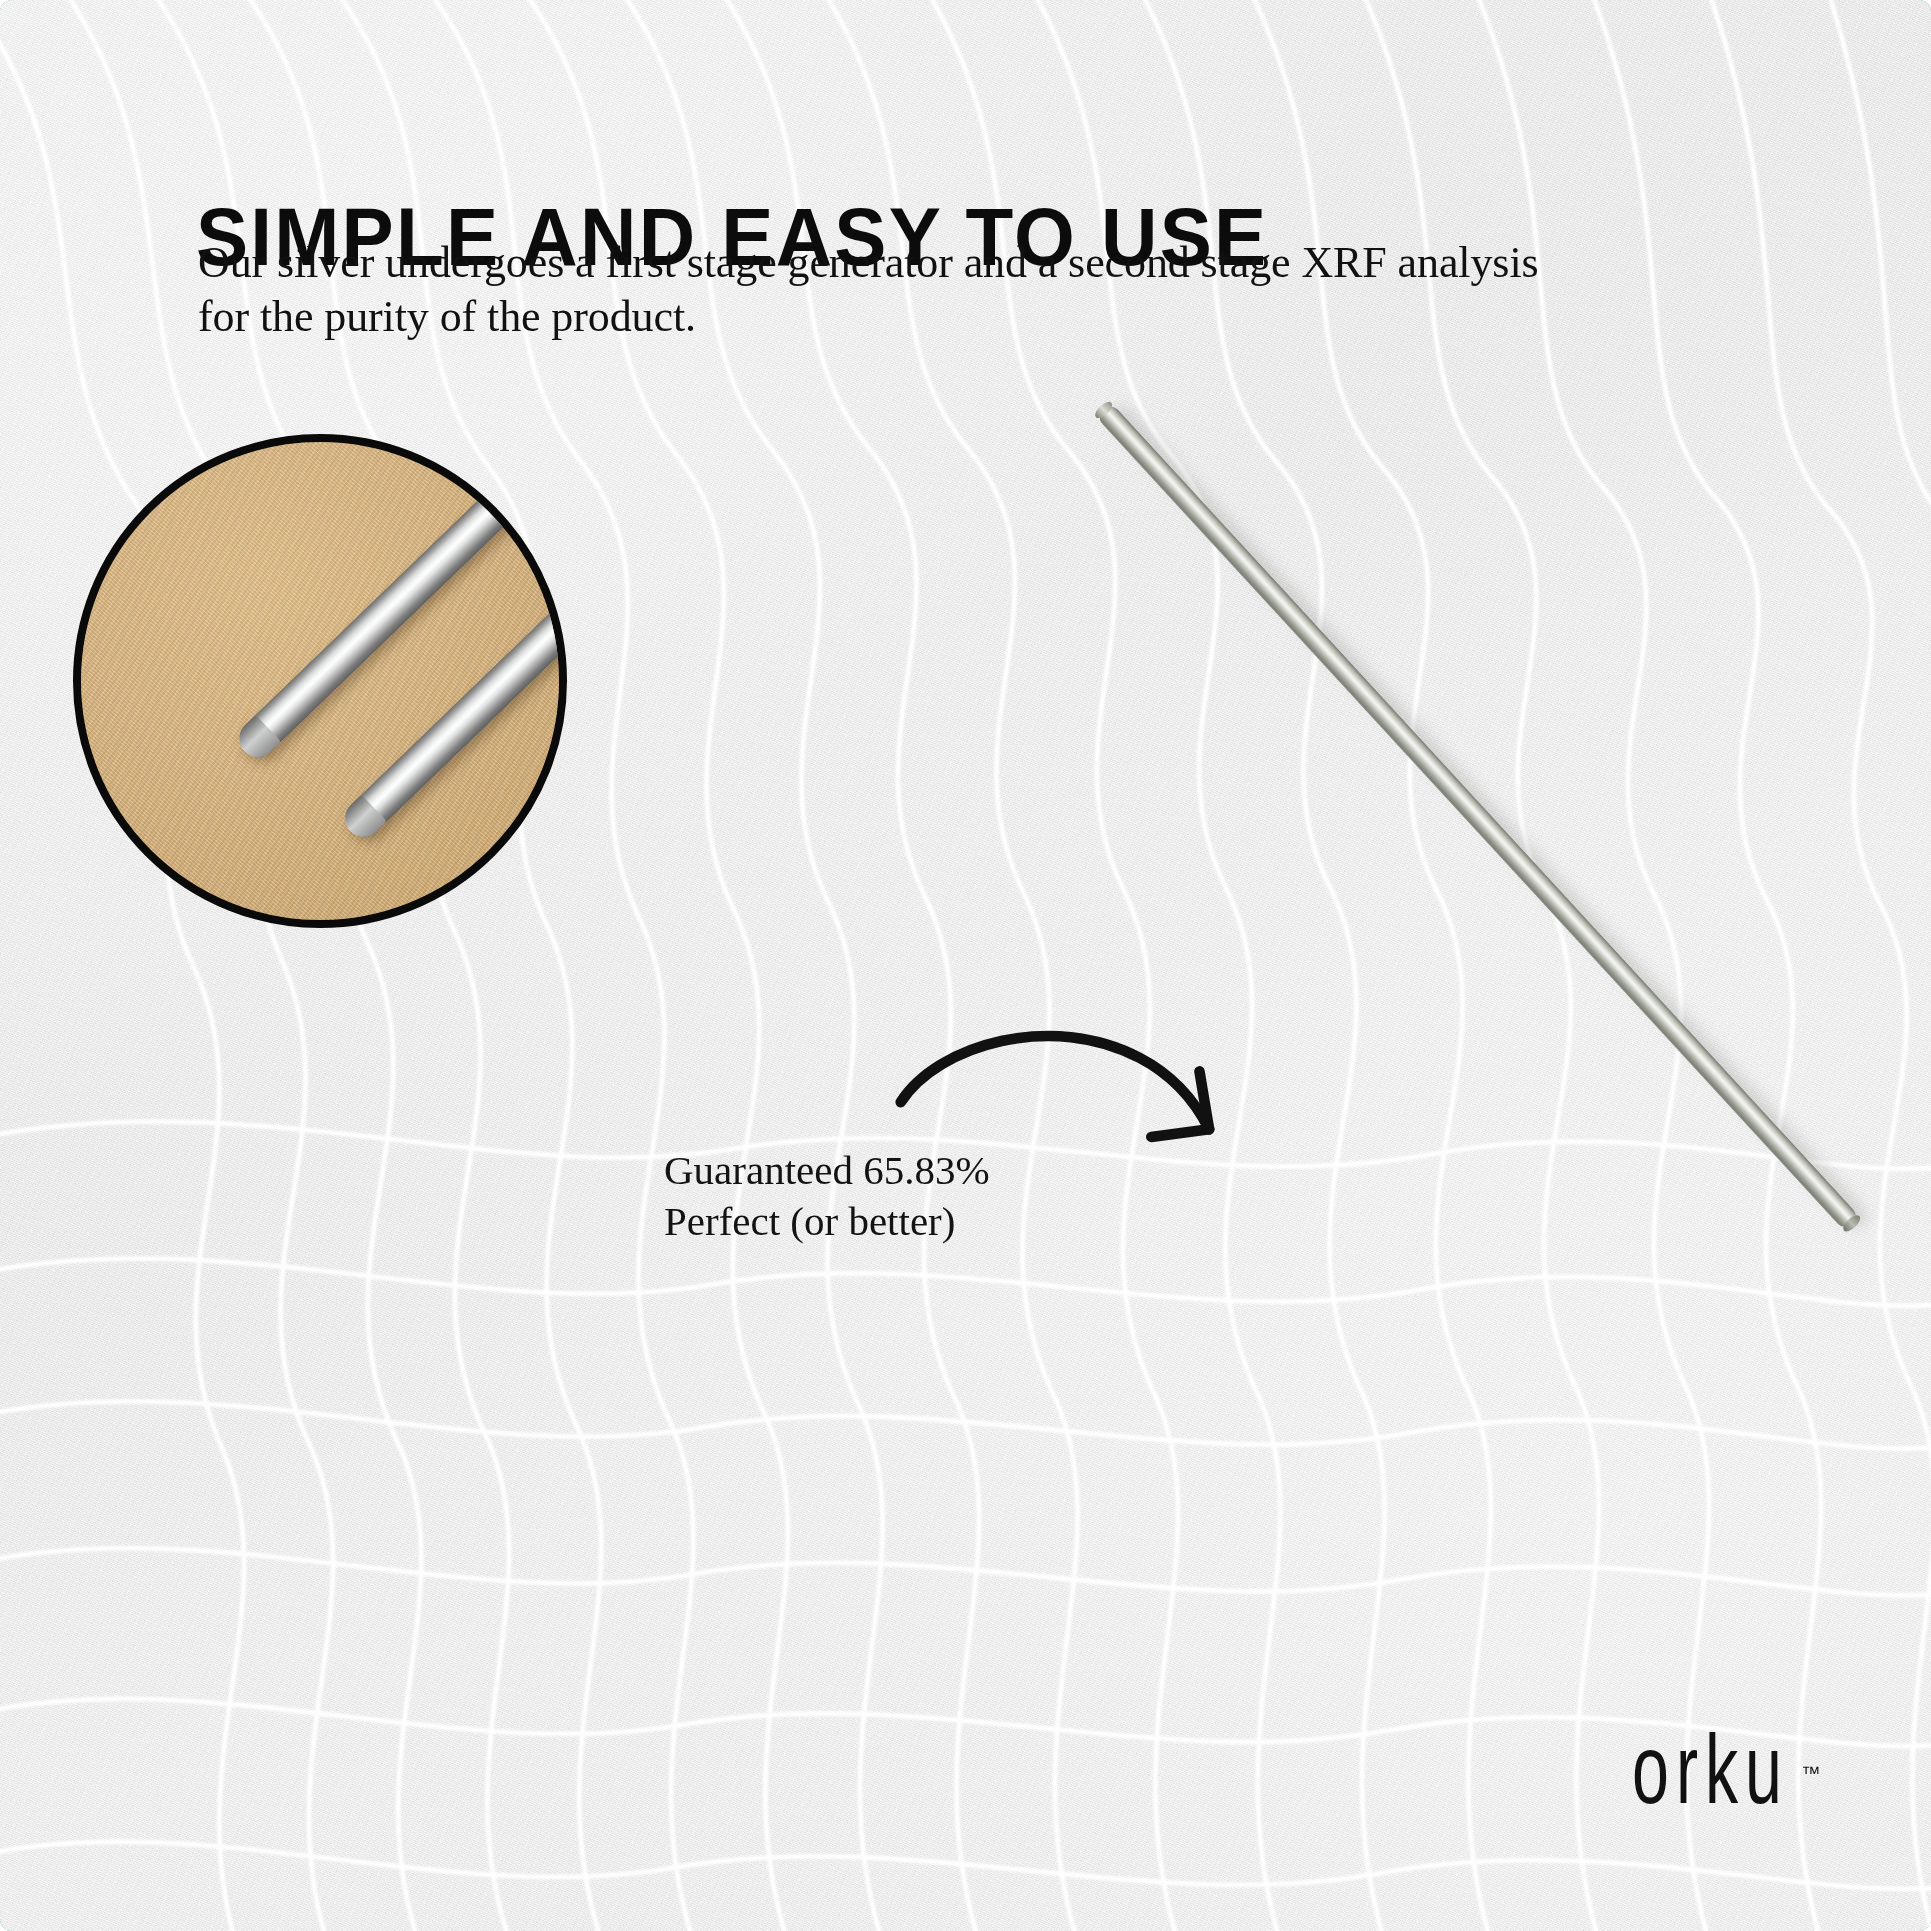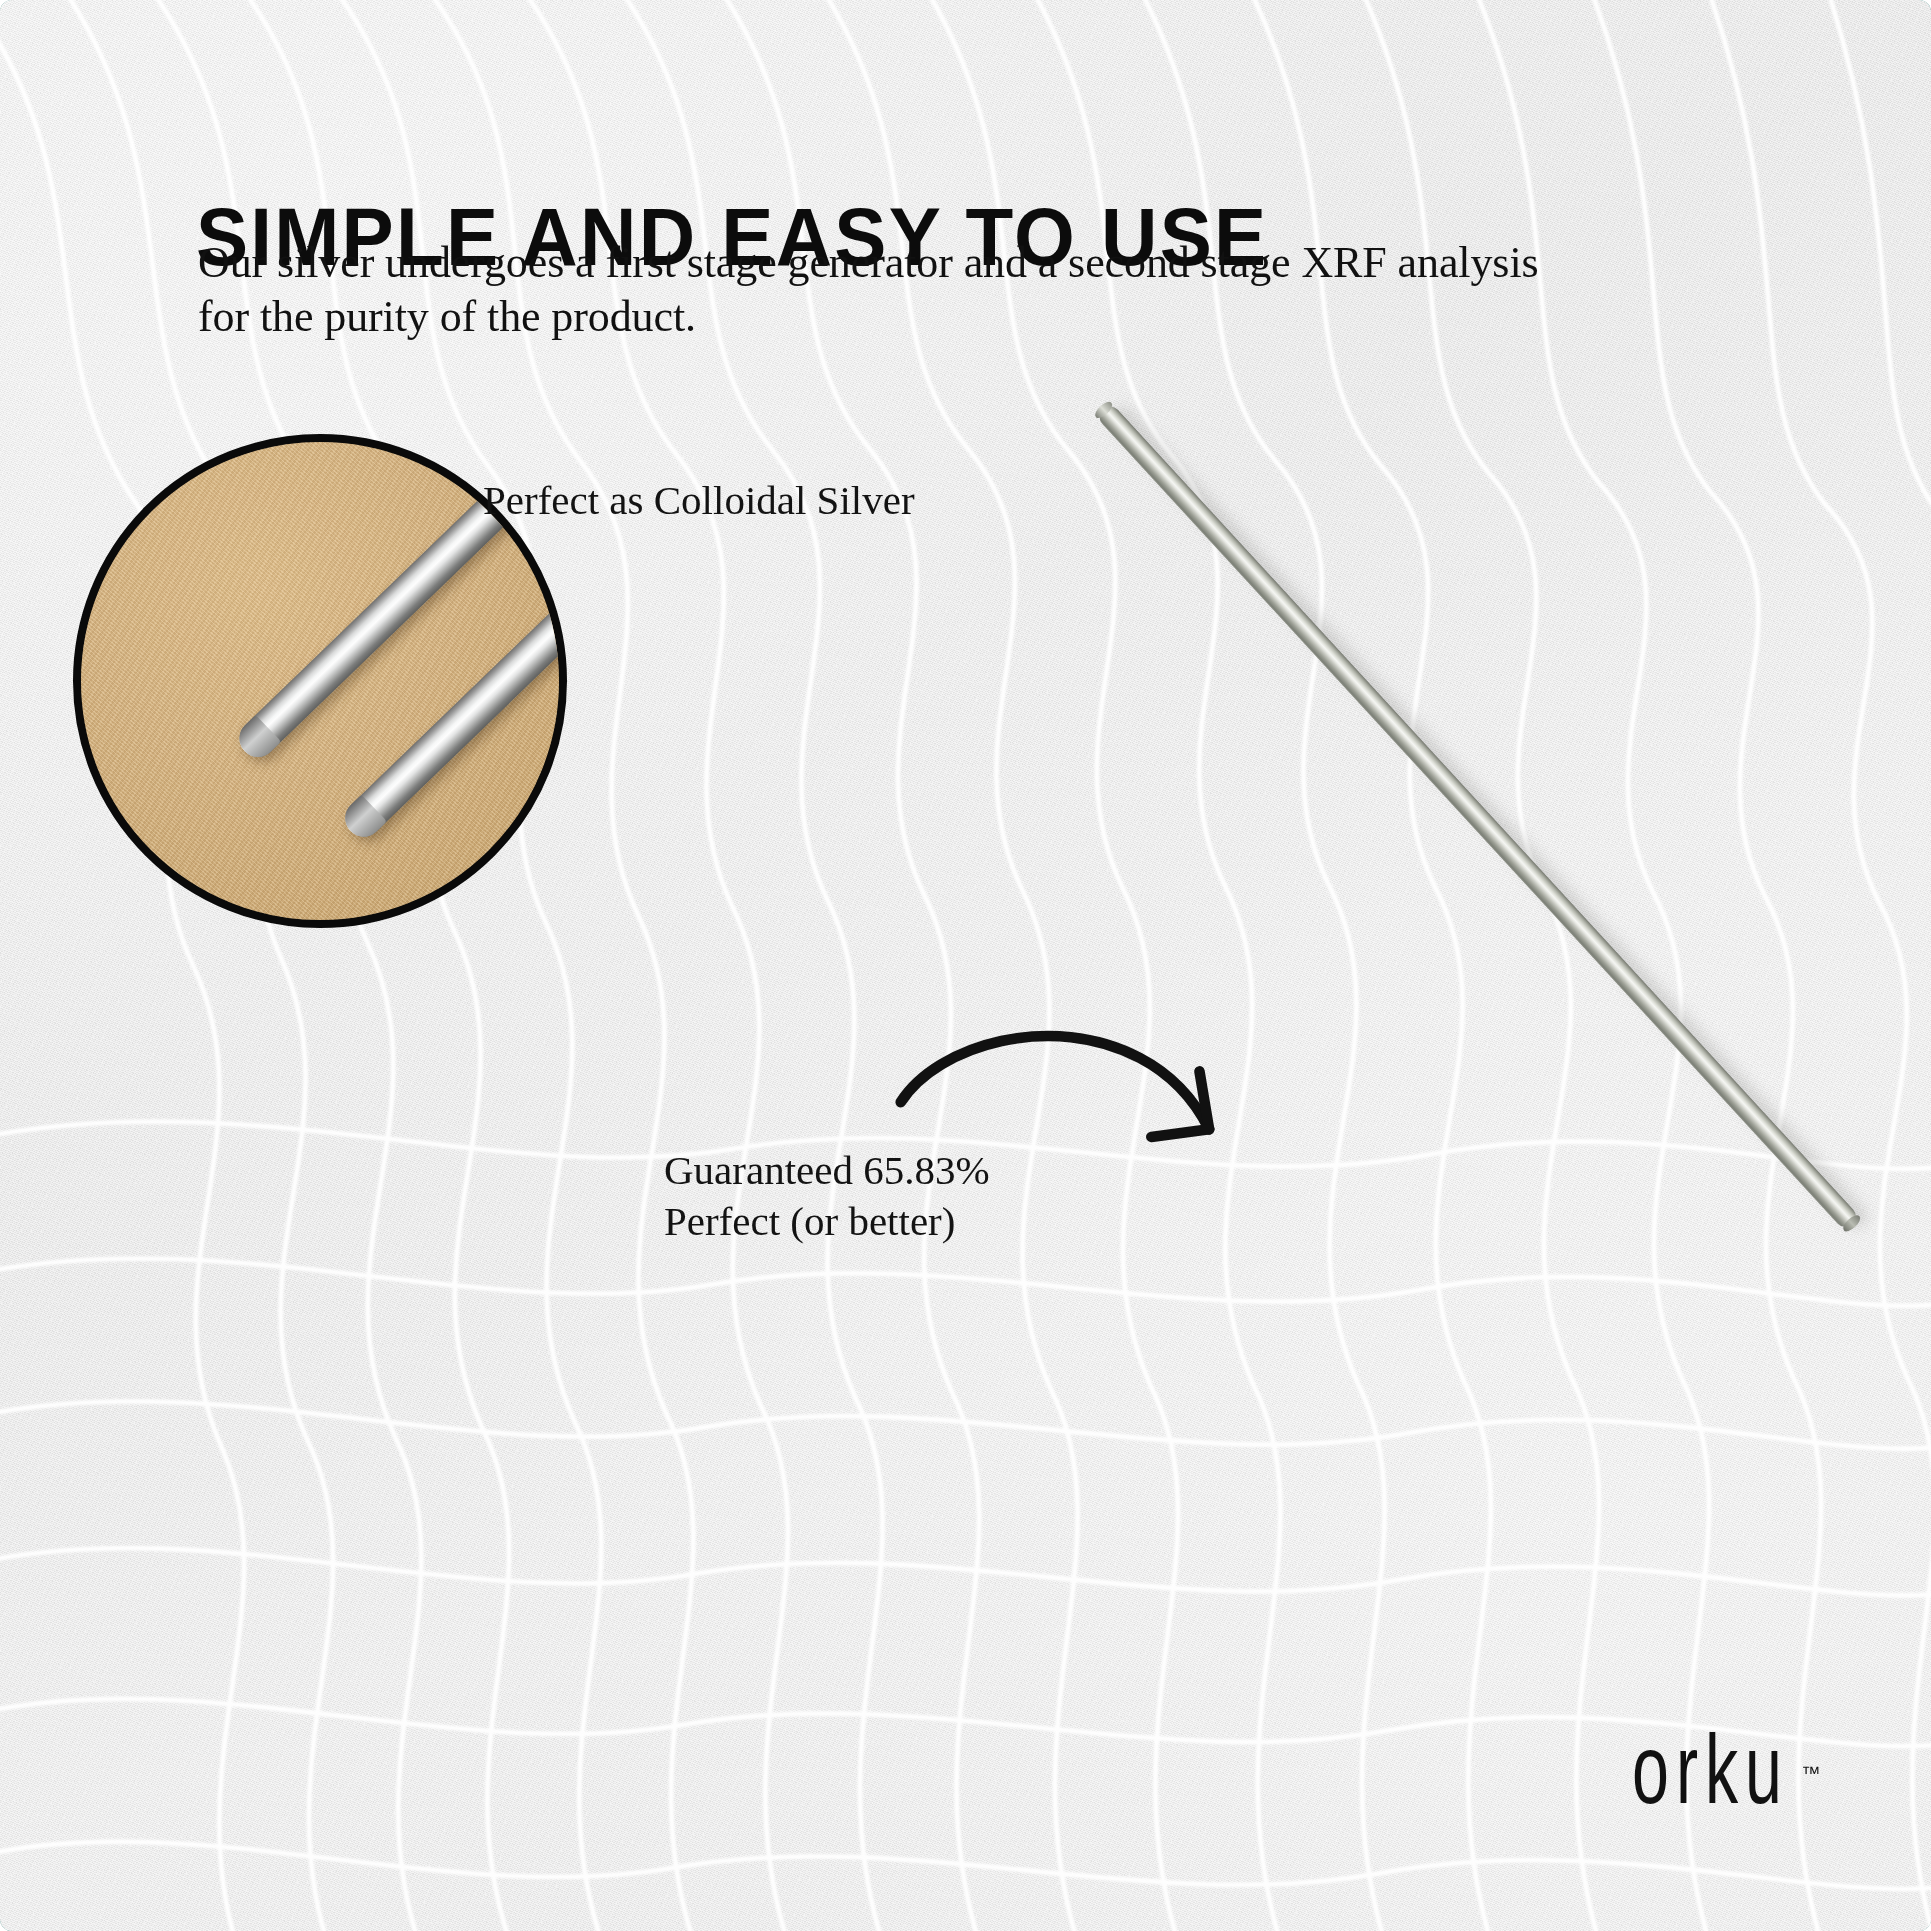--- a/index.html
+++ b/index.html
@@ -300,21 +300,20 @@
     <span class="ln">for the purity of the product.</span>
   </div>
 
   <div id="photo-circle">
     <div class="paper-grain"></div>
     <div class="rod rod-a"></div>
     <div class="rod rod-b"></div>
   </div>
 
   <div id="callout-electrodes" class="callout">
-    <span class="ln">Perfect as Colloidal Silver</span>
   </div>
 
   <svg id="arrow-svg" viewBox="0 0 420 220" aria-hidden="true">
     <g fill="none" stroke="#111111" stroke-width="11" stroke-linecap="round" stroke-linejoin="round">
       <path d="M52,132 C90,72 210,38 300,86 C342,108 362,140 372,160"></path>
       <path d="M362,100 L372,160"></path>
       <path d="M312,168 L372,160"></path>
     </g>
   </svg>
 

